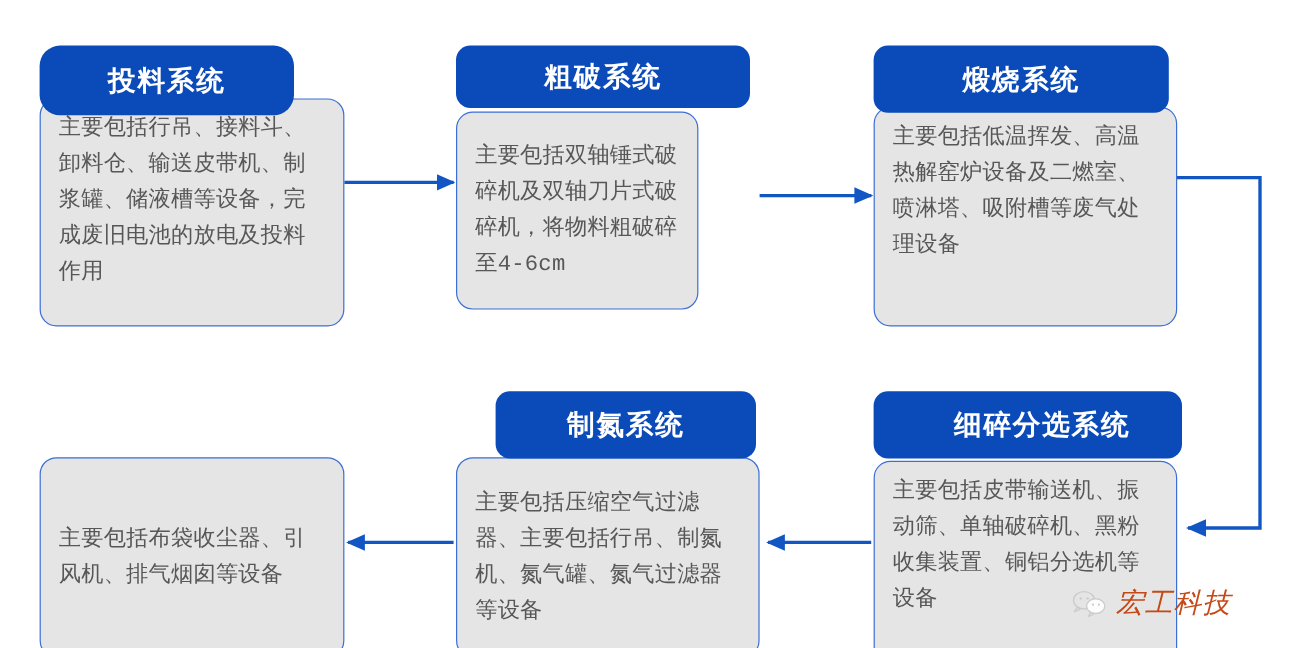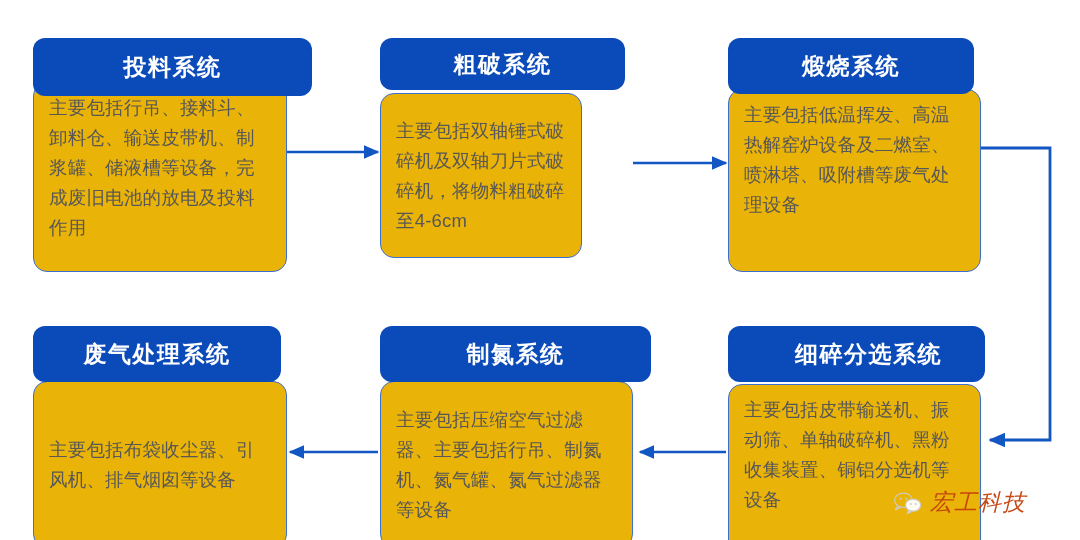--- a/index.html
+++ b/index.html
@@ -50,31 +50,32 @@
     letter-spacing: 1.5px;
     display: flex;
     align-items: center;
     justify-content: center;
     z-index: 4;
   }
 
   .node-body {
     position: absolute;
     box-sizing: border-box;
-    background: #eab308;
+    background: #e5e5e5;
     border: 1.4px solid #3B6FD4;
     border-radius: 14px;
     color: #575757;
     font-size: 18.5px;
     line-height: 30px;
     letter-spacing: 0.2px;
     padding: 10px 14px 10px 15px;
     display: flex;
     align-items: center;
     z-index: 3;
+    font-family: Liberation Mono, monospace;
   }
   .node-body.v-top {
     align-items: flex-start;
   }
   .node-body-text {
     display: block;
     width: 100%;
   }
 
   
@@ -125,21 +126,21 @@
 
     <g>
       <line x1="378" y1="452" x2="290" y2="452" stroke="#1256C4" stroke-width="2.6" marker-end="url(#arrowR)"></line>
     </g>
   </svg>
 
   <div class="node" style="left:33px; top:38px; width:254px; height:196px;">
     <div class="node-body v-top" style="left:0px; top:44px; width:254px; height:190px;">
       <span class="node-body-text">主要包括行吊、接料斗、卸料仓、输送皮带机、制浆罐、储液槽等设备，完成废旧电池的放电及投料作用</span>
     </div>
-    <div class="node-header" style="width:279px; height:58px;">
+    <div class="node-header" style="width:212px; height:58px;border-radius:17px;">
       <span>投料系统</span>
     </div>
   </div>
 
   <div class="node" style="left:380px; top:38px; width:253px; height:186px;">
     <div class="node-body" style="left:0px; top:55px; width:202px; height:165px;">
       <span class="node-body-text">主要包括双轴锤式破碎机及双轴刀片式破碎机，将物料粗破碎至4-6cm</span>
     </div>
     <div class="node-header" style="width:245px; height:52px;">
       <span>粗破系统</span>
@@ -161,31 +162,28 @@
     </div>
     <div class="node-header" style="width:257px; height:56px;padding-left:24px;">
       <span>细碎分选系统</span>
     </div>
   </div>
 
   <div class="node" style="left:380px; top:326px; width:253px; height:186px;">
     <div class="node-body" style="left:0px; top:55px; width:253px; height:167px;">
       <span class="node-body-text">主要包括压缩空气过滤器、主要包括行吊、制氮机、氮气罐、氮气过滤器等设备</span>
     </div>
-    <div class="node-header" style="width:271px; height:56px;">
+    <div class="node-header" style="width:217px; height:56px;margin-left:33px;">
       <span>制氮系统</span>
     </div>
   </div>
 
   <div class="node" style="left:33px; top:326px; width:254px; height:186px;">
     <div class="node-body" style="left:0px; top:55px; width:254px; height:167px;">
       <span class="node-body-text">主要包括布袋收尘器、引风机、排气烟囱等设备</span>
-    </div>
-    <div class="node-header" style="width:248px; height:56px;">
-      <span>废气处理系统</span>
     </div>
   </div>
 
   <div id="watermark" style="left:893px; top:487px;">
     <svg width="30" height="24" viewBox="0 0 32 26">
       <ellipse cx="11" cy="10" rx="9.5" ry="7.8" fill="none" stroke="#cccccc" stroke-width="1.3"></ellipse>
       <path d="M 5 16.2 L 2.2 20.4 L 7.4 18.2 Z" fill="none" stroke="#cccccc" stroke-width="1.3" stroke-linejoin="round"></path>
       <circle cx="8" cy="8.4" r="1.15" fill="#cccccc"></circle>
       <circle cx="14.2" cy="8.4" r="1.15" fill="#cccccc"></circle>
       <ellipse cx="21.5" cy="15.3" rx="8.2" ry="6.6" fill="#ffffff" stroke="#cccccc" stroke-width="1.3"></ellipse>

